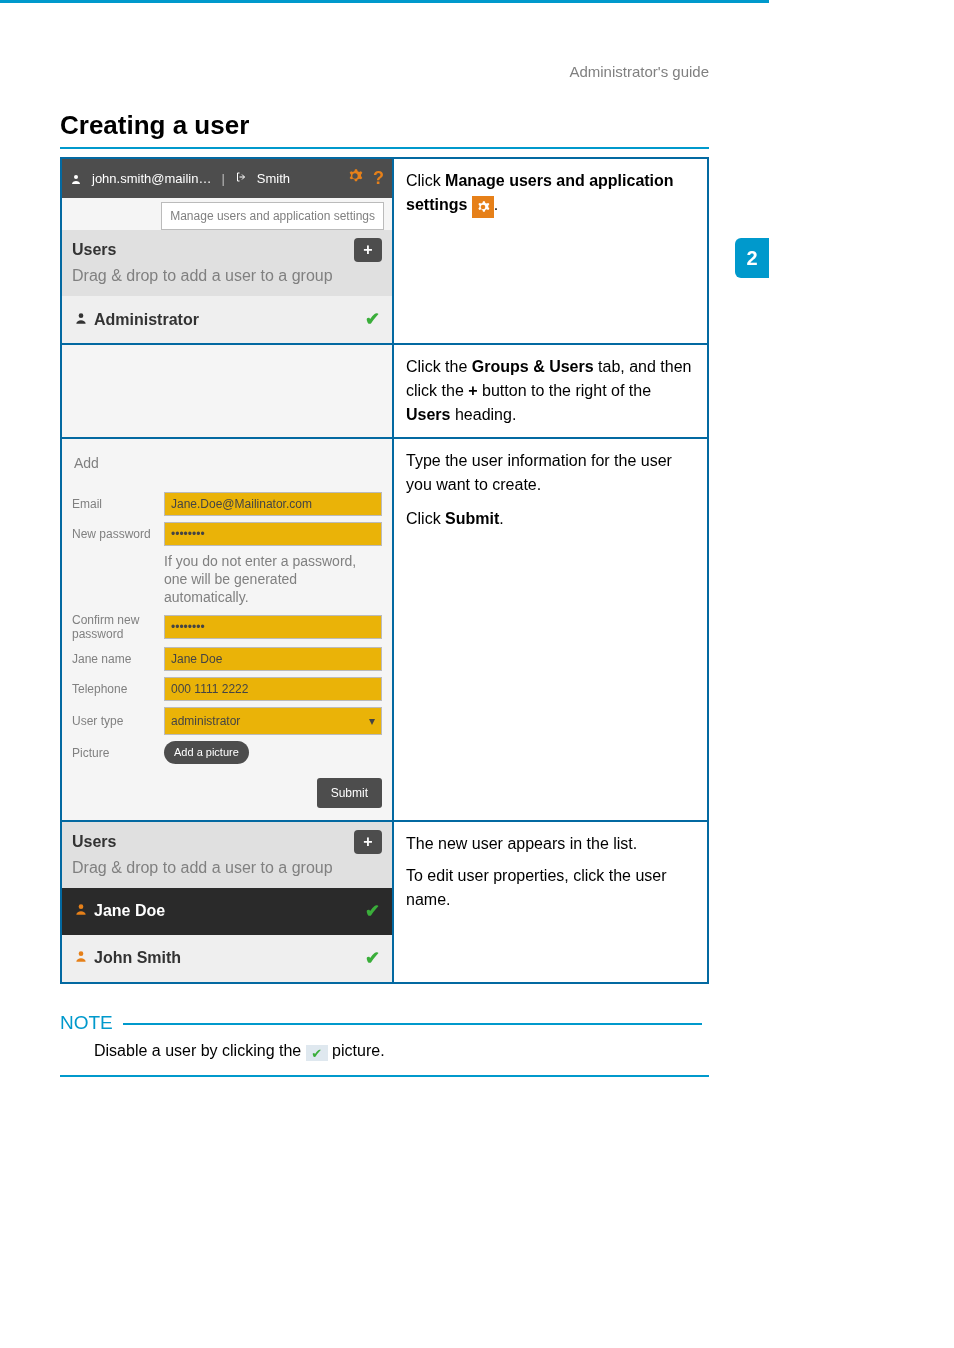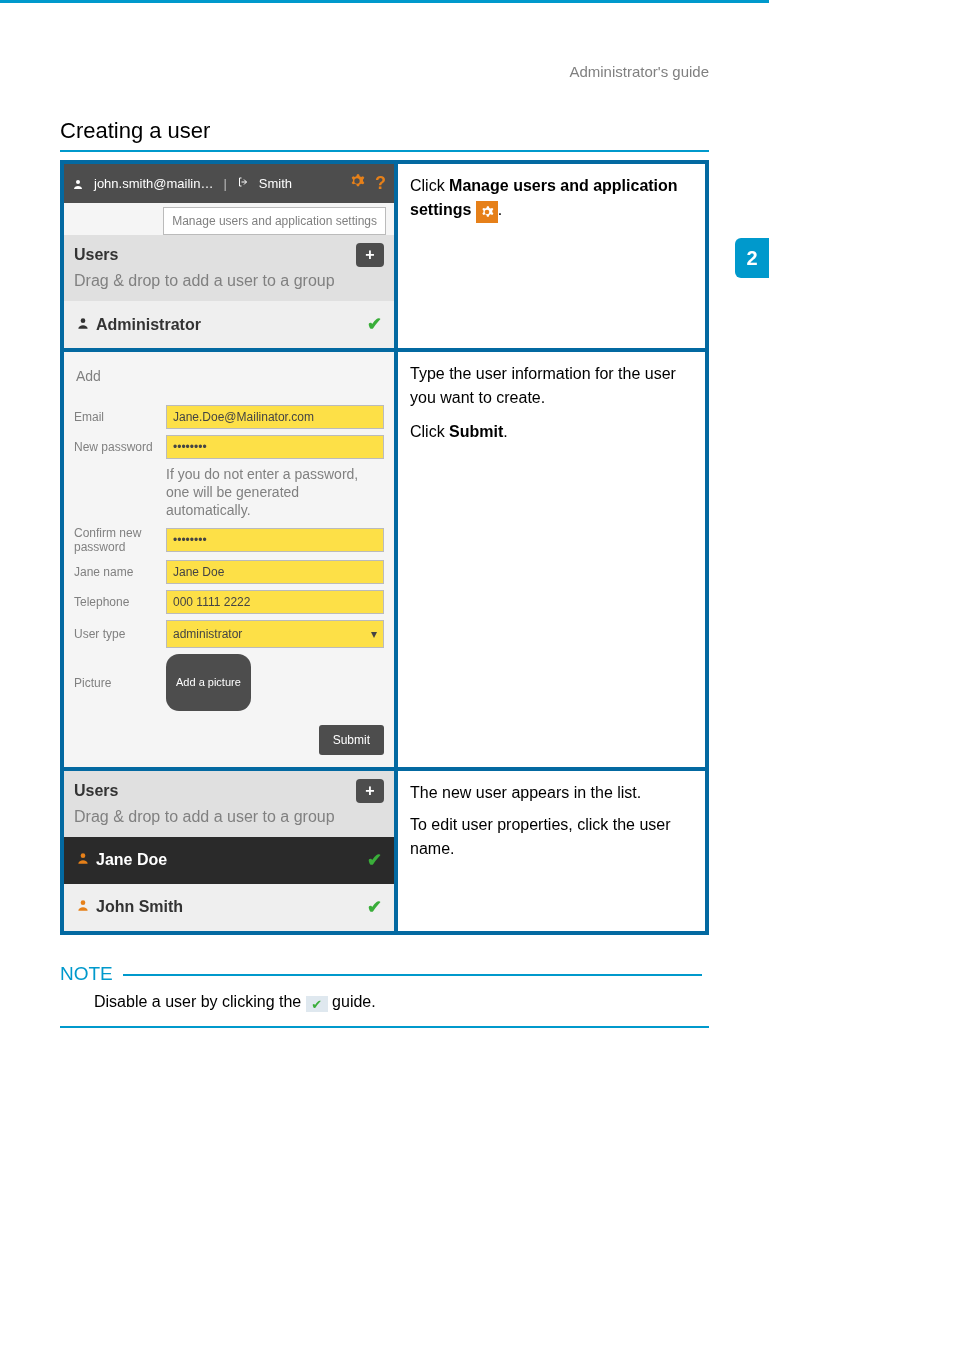--- a/index.html
+++ b/index.html
@@ -8,25 +8,25 @@
     --dk-gray: #595959;
     --mid-gray: #808080;
     --lt-gray: #e0e0e0;
     --panel-gray: #f5f5f5;
     --text: #000;
     --dark-bar: #4d4d4d;
   }
   html,body{margin:0;padding:0;font-family:Arial,Helvetica,sans-serif;color:var(--text);font-size:16px;}
   .page{width:769px;min-height:1348px;box-sizing:border-box;padding:0 60px 40px 60px;border-top:3px solid var(--blue);position:relative;}
   .hdr-right{color:var(--mid-gray);text-align:right;padding-top:60px;font-size:15px;}
-  h1{font-size:22px;font-weight:400;margin:38px 0 6px 0;}
+  h1{font-size:26px;font-weight:700;margin:30px 0 6px 0;}
   .blue-rule{height:2px;background:var(--blue);margin-bottom:8px;}
   .section-tab{position:absolute;right:0;top:235px;width:34px;height:40px;border-radius:6px 0 0 6px;background:var(--blue);color:#fff;font-weight:700;font-size:20px;display:flex;align-items:center;justify-content:center;}
   .steps{border:1px solid #333;border-collapse:collapse;width:100%;}
-  .steps td{border:4px solid #0369a1;vertical-align:top;padding:10px 12px;font-size:16px;line-height:1.5;}
+  .steps td{border:2px solid #0369a1;vertical-align:top;padding:10px 12px;font-size:16px;line-height:1.5;}
   .steps td.left{width:330px;padding:0;}
   .panel{background:var(--panel-gray);}
 
   
   .topbar{background:var(--dark-bar);color:#fff;display:flex;align-items:center;gap:10px;padding:6px 8px;font-size:13px;}
   .topbar .usericon svg{vertical-align:-2px;}
   .tooltip{position:relative;margin-top:4px;text-align:right;padding-right:8px;}
   .tooltip-box{display:inline-block;background:#fff;border:1px solid #bbb;color:var(--mid-gray);font-size:12px;padding:4px 8px;}
   .users-head{background:var(--lt-gray);padding:8px 10px;display:flex;justify-content:space-between;align-items:flex-start;}
   .users-head .t{color:#333;}
@@ -36,24 +36,24 @@
   .row-user.sel{background:#2a2a2a;color:#fff;}
   .row-user.sel .uname{color:#fff;}
   .check{color:#3aae3a;font-weight:700;font-size:18px;}
   .uname{display:flex;align-items:center;gap:6px;}
   .uname svg{flex:none;}
 
   .addform{padding:6px 10px 12px 10px;}
   .addtitle{color:var(--mid-gray);padding:8px 0 12px 2px;font-size:14px;}
   .frow{display:flex;align-items:center;margin:6px 0;font-size:12px;color:var(--mid-gray);}
   .frow label{width:92px;flex:none;}
-  .frow input, .frow .sel{flex:1;border:1px solid #bbb;background:#fde047;color:#444;font-size:12px;padding:4px 6px;}
+  .frow input, .frow .sel{flex:1;border:1px solid #bbb;background:#eab308;color:#444;font-size:12px;padding:4px 6px;}
   .frow .sel{display:flex;align-items:center;justify-content:space-between;}
   .pw-hint{font-size:14px;color:var(--mid-gray);margin:2px 0 6px 92px;line-height:1.3;}
-  .addpic{background:var(--dark-bar);color:#fff;font-size:11px;padding:20px 10px;border-radius:13px;display:inline-block;}
+  .addpic{background:var(--dark-bar);color:#fff;font-size:11px;padding:3px 10px;border-radius:13px;display:inline-block;}
   .submit{background:var(--dark-bar);color:#fff;font-size:12px;padding:6px 14px;border-radius:3px;float:right;margin-top:8px;}
   .clearfix::after{content:"";display:block;clear:both;}
 
   .note-head{color:var(--blue);font-weight:400;font-size:19px;margin-top:28px;position:relative;}
   .note-head .line{display:inline-block;height:2px;background:var(--blue);vertical-align:middle;width:calc(100% - 70px);margin-left:10px;}
   .note-body{padding:8px 0 14px 34px;font-size:16px;}
   .note-rule{height:2px;background:var(--blue);}
 
   .gear-badge{display:inline-flex;width:22px;height:22px;background:var(--orange);align-items:center;justify-content:center;color:#fff;vertical-align:-4px;}
   .chk-badge{display:inline-flex;width:18px;height:16px;background:#dfe8ef;align-items:center;justify-content:center;color:#3aae3a;vertical-align:-2px;font-size:13px;padding:0 2px;}
@@ -119,20 +119,26 @@
       <td>
         <span>Click </span><b>Manage users and application settings</b><span> </span>
         <span class="gear-badge">
           <svg width="14" height="14" viewBox="0 0 24 24" fill="#fff">
                 <path d="M12 8a4 4 0 100 8 4 4 0 000-8zm9 4l2 3-2 2-3-1a8 8 0 01-2 1l-1 3h-3l-1-3a8 8 0 01-2-1l-3 1-2-2 2-3a8 8 0 010-2l-2-3 2-2 3 1a8 8 0 012-1l1-3h3l1 3a8 8 0 012 1l3-1 2 2-2 3a8 8 0 010 2z"></path>
               </svg>
         </span><span>.</span>
       </td>
     </tr>
 
+    <tr>
+      <td class="left panel" style="padding:0" rowspan="1"></td>
+      <td>
+        <span>Click the </span><b>Groups &amp; Users</b><span> tab, and then click the </span><b>+</b><span> button to the right of the </span><b>Users</b><span> heading.</span>
+      </td>
+    </tr>
 
     <tr>
       <td class="left panel">
         <div class="addform clearfix">
           <div class="addtitle">Add</div>
           <div class="frow">
             <label>Email</label>
             <input value="Jane.Doe@Mailinator.com" style="">
           </div>
           <div class="frow">
@@ -207,17 +213,17 @@
         <div style="margin-top:8px;">To edit user properties, click the user name.</div>
       </td>
     </tr>
   </tbody>
     </table>
 
   <div class="note-head">
     <span>NOTE</span><span class="line"></span>
   </div>
   <div class="note-body">
-    <span>Disable a user by clicking the </span><span class="chk-badge">✔</span><span> guide.</span>
+    <span>Disable a user by clicking the </span><span class="chk-badge">✔</span><span> picture.</span>
   </div>
   <div class="note-rule"></div>
 
 </div>
 
 </body></html>

